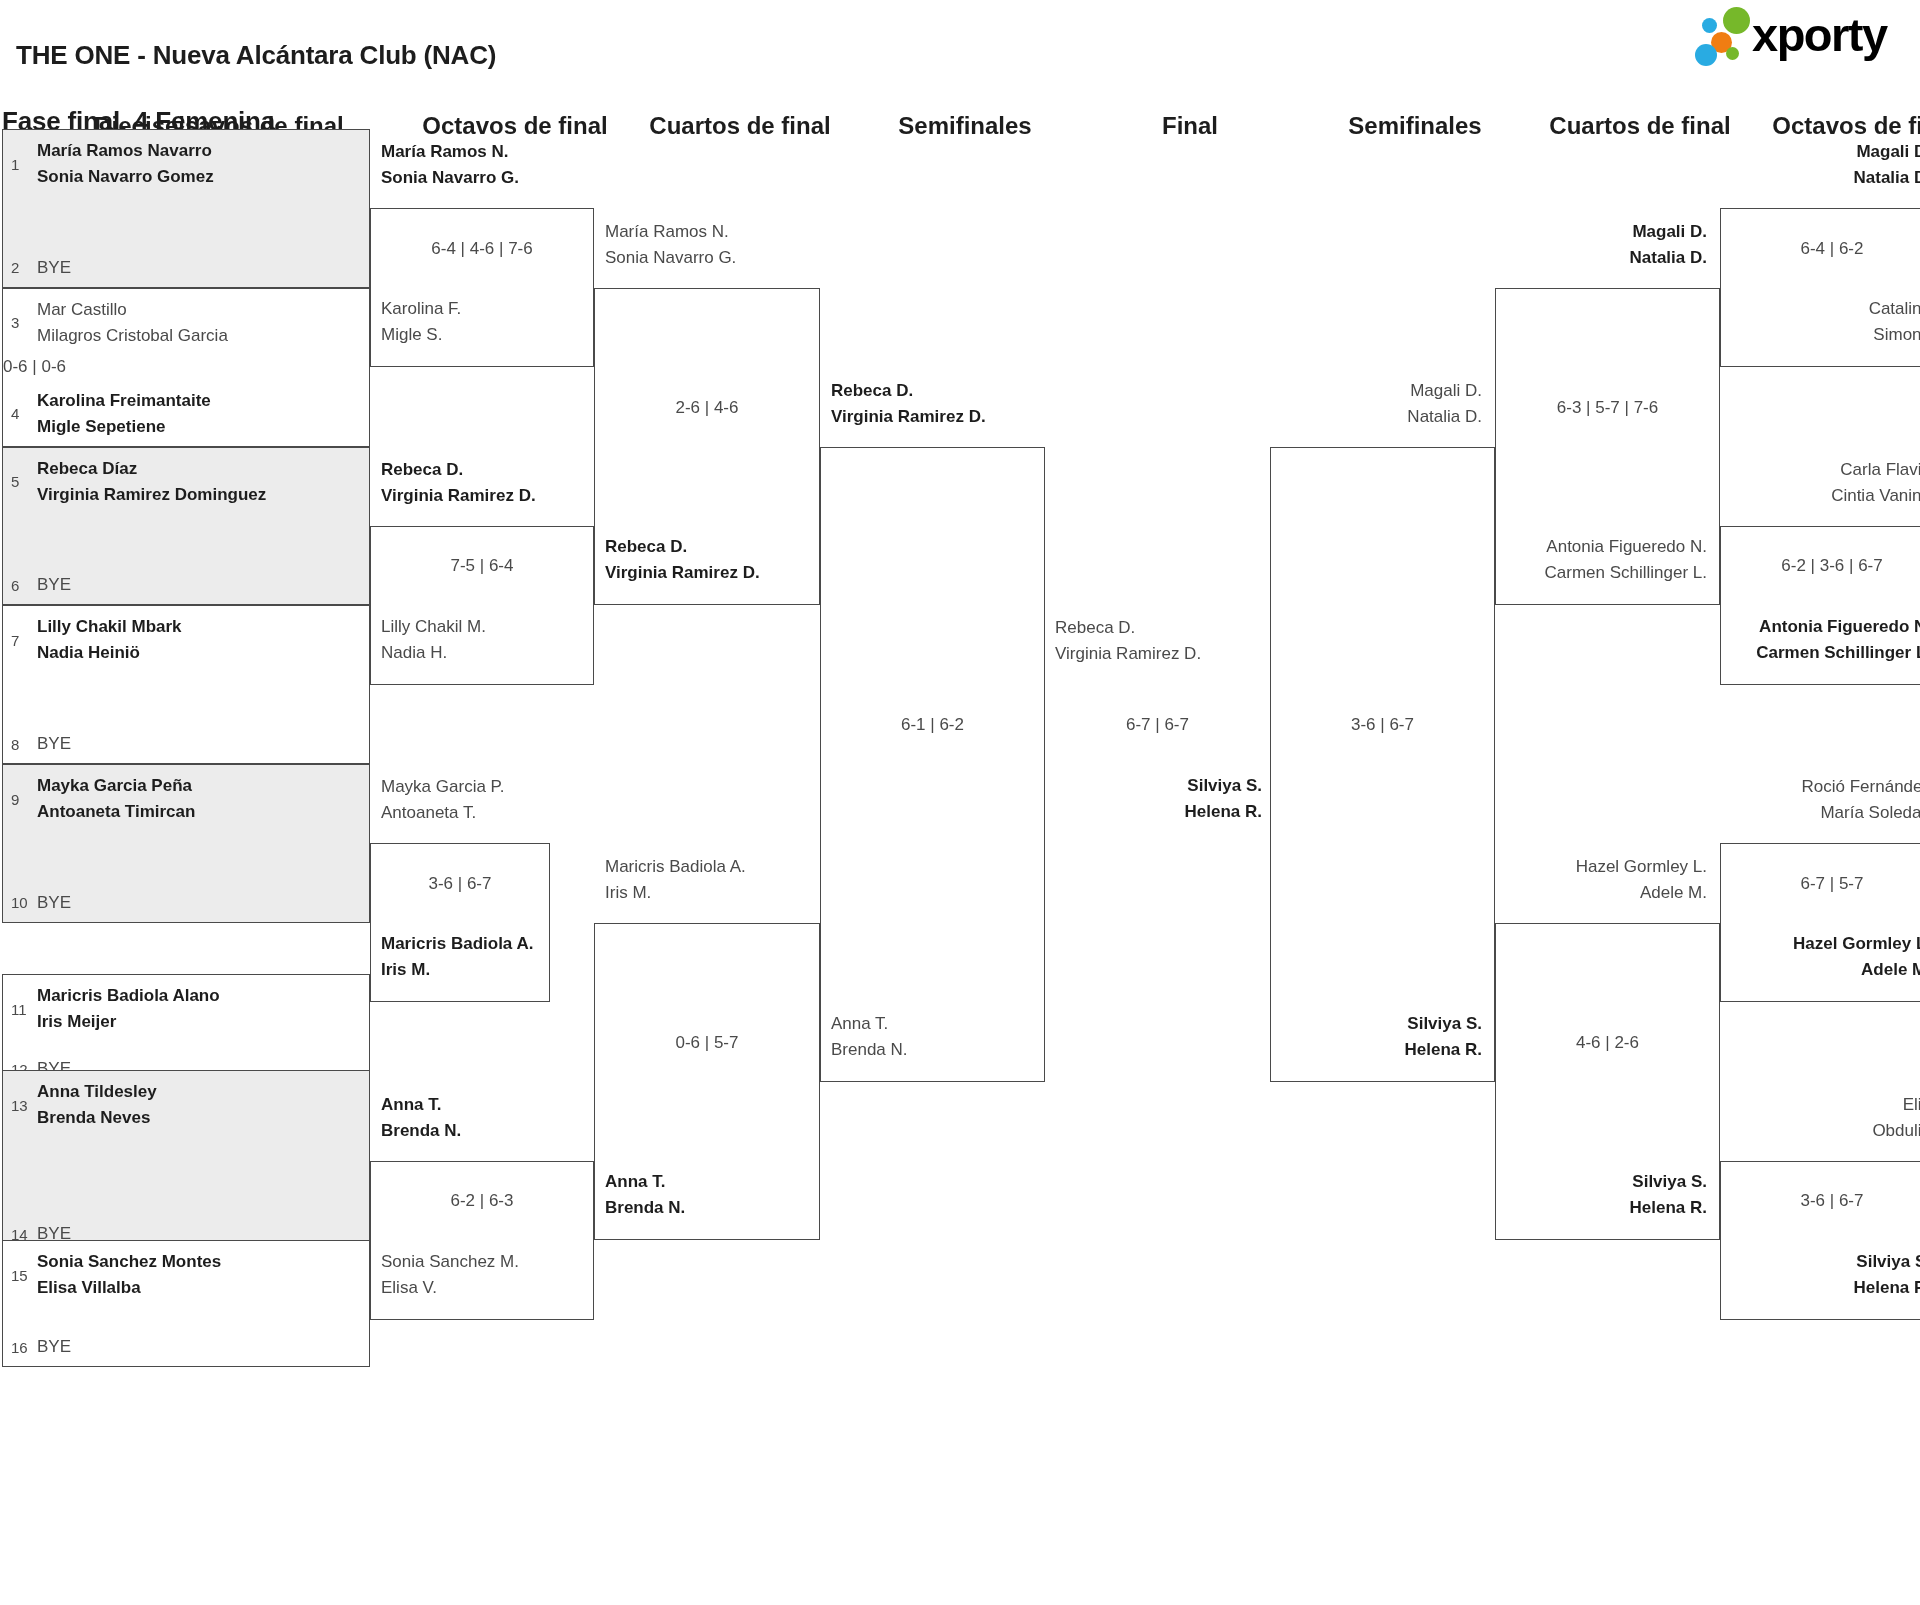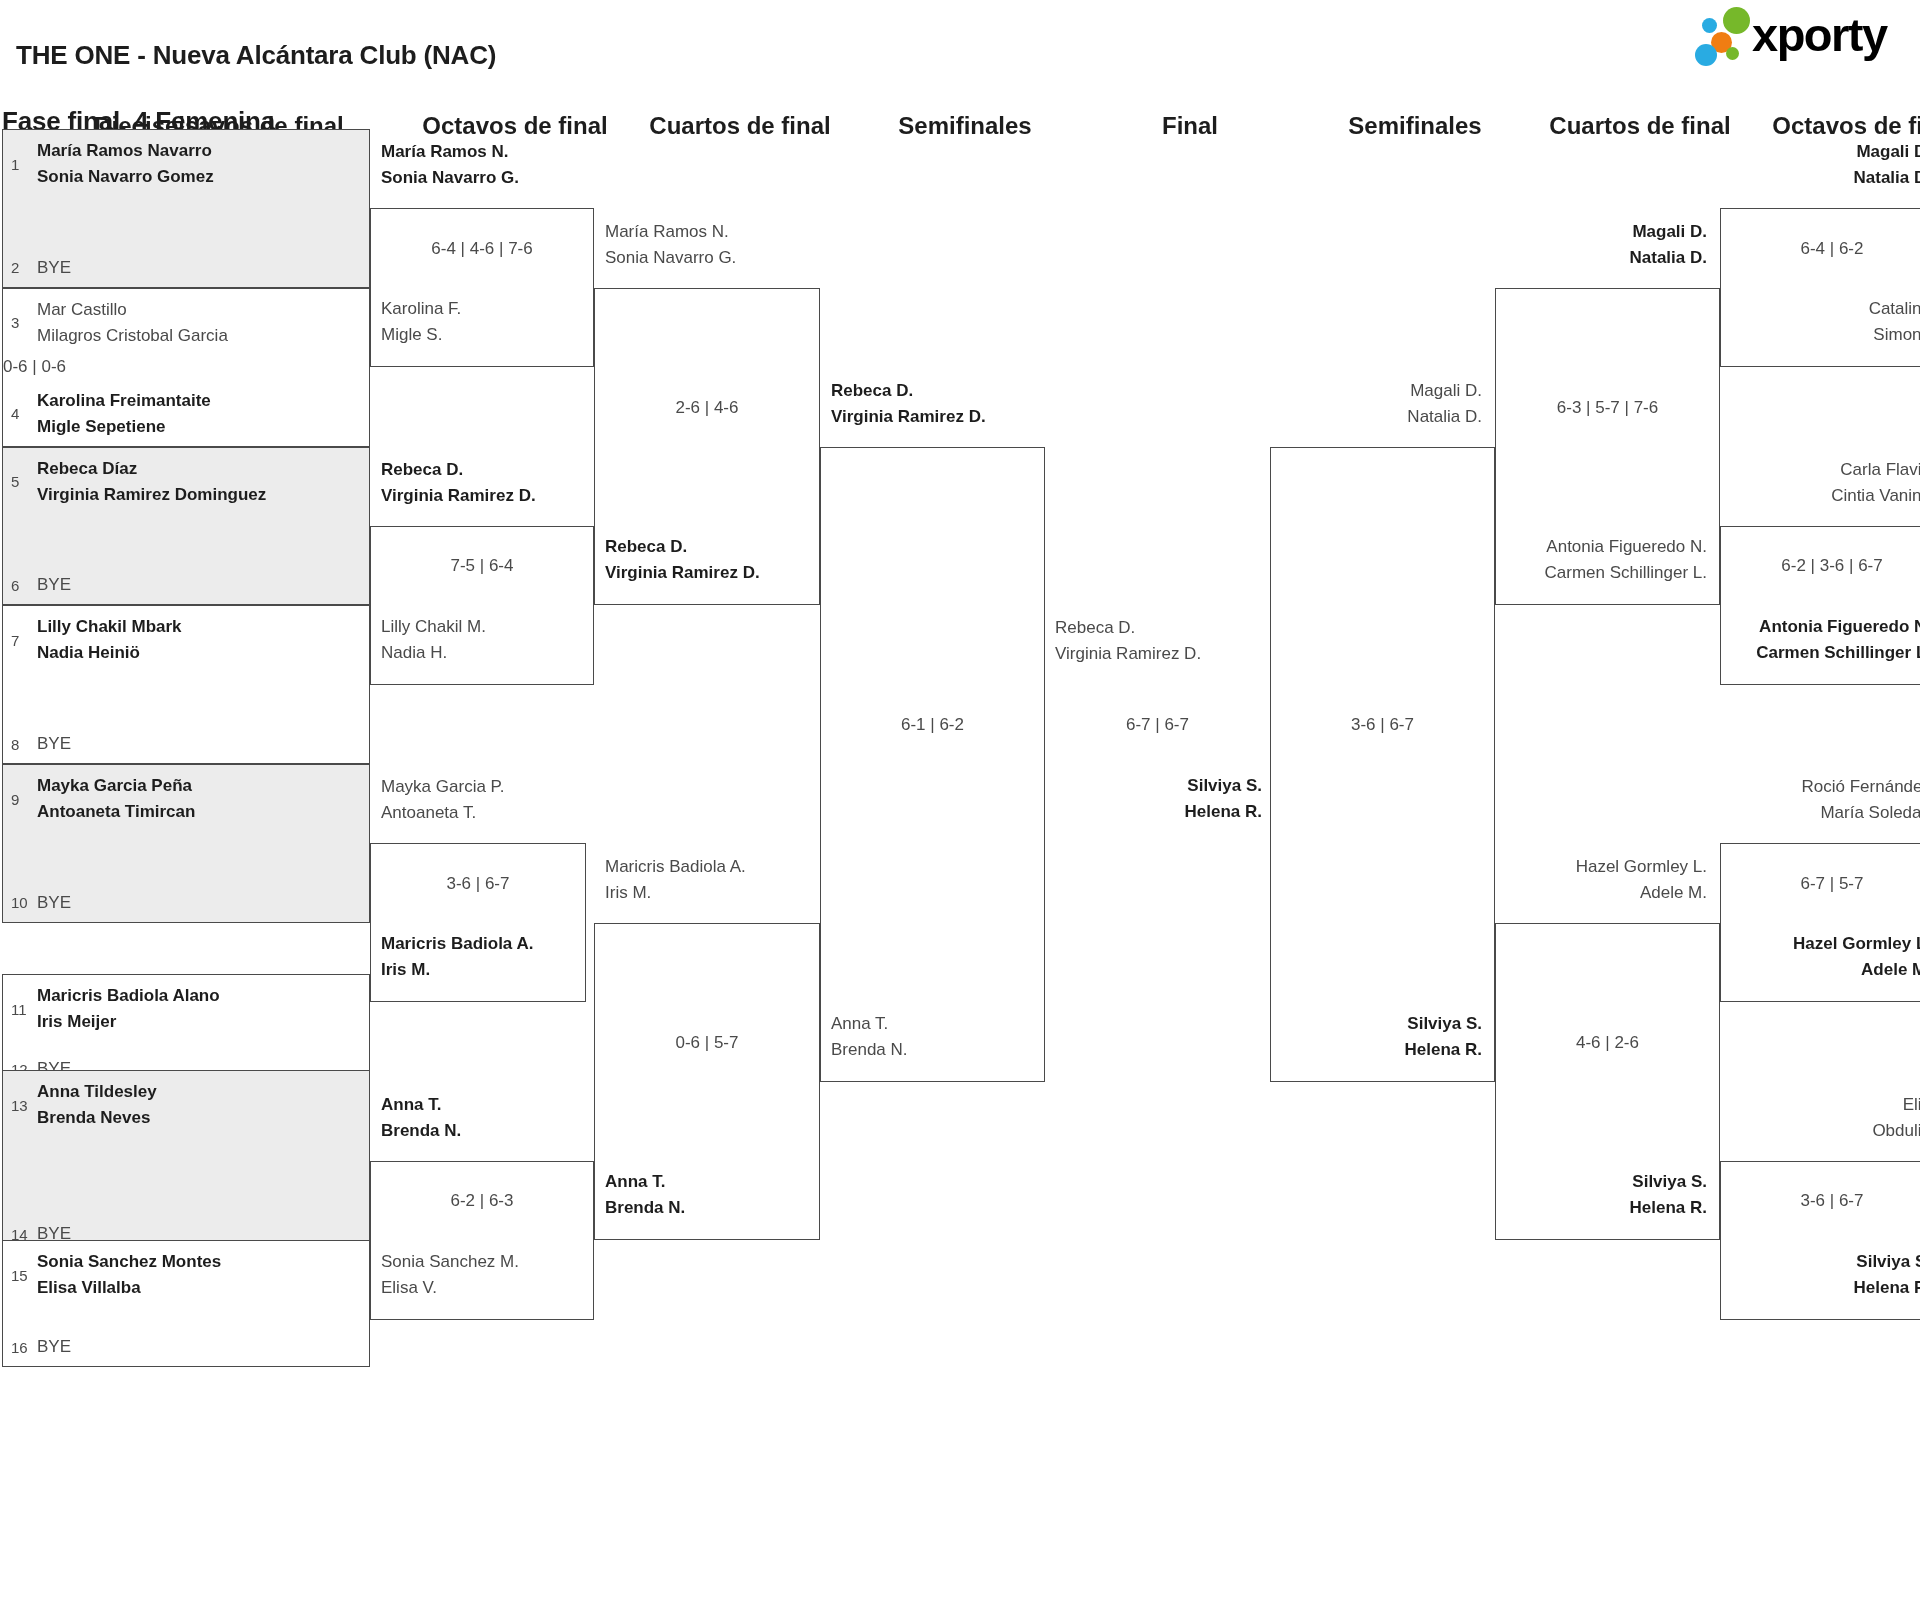--- a/index.html
+++ b/index.html
@@ -226,21 +226,21 @@
       <span>Rebeca D.</span>
       <span>Virginia Ramirez D.</span>
     </div>
   <div class="mscore">7-5 | 6-4</div>
   <div class="lbl in">
       <span>Lilly Chakil M.</span>
       <span>Nadia H.</span>
     </div>
 </div>
 
-<div class="mbox side-l" style="left:370px;top:843.4px;width:216px;height:158.75px;">
+<div class="mbox side-l" style="left:370px;top:843.4px;width:180px;height:158.75px;">
   <div class="lbl out">
       <span>Mayka Garcia P.</span>
       <span>Antoaneta T.</span>
     </div>
   <div class="mscore">3-6 | 6-7</div>
   <div class="lbl in bold">
       <span>Maricris Badiola A.</span>
       <span>Iris M.</span>
     </div>
 </div>

